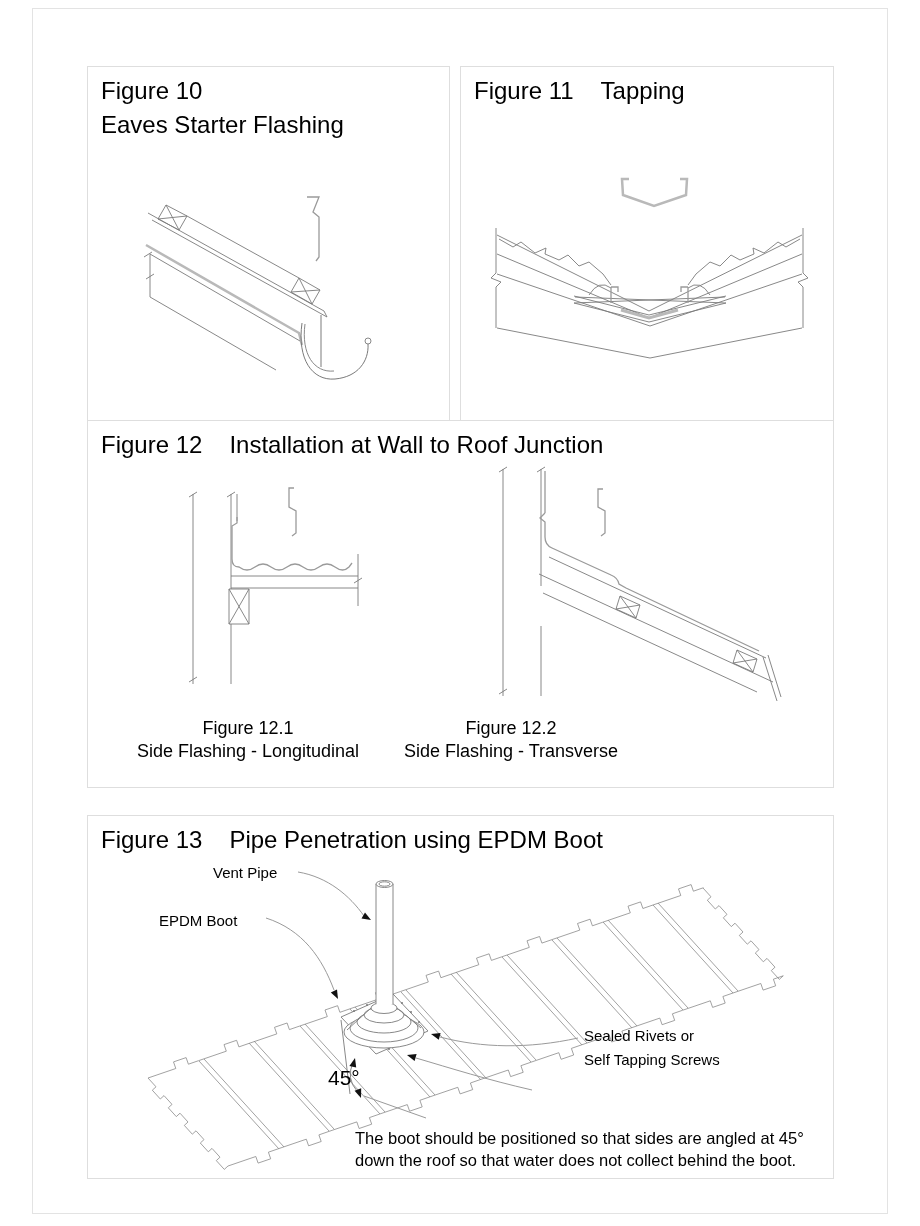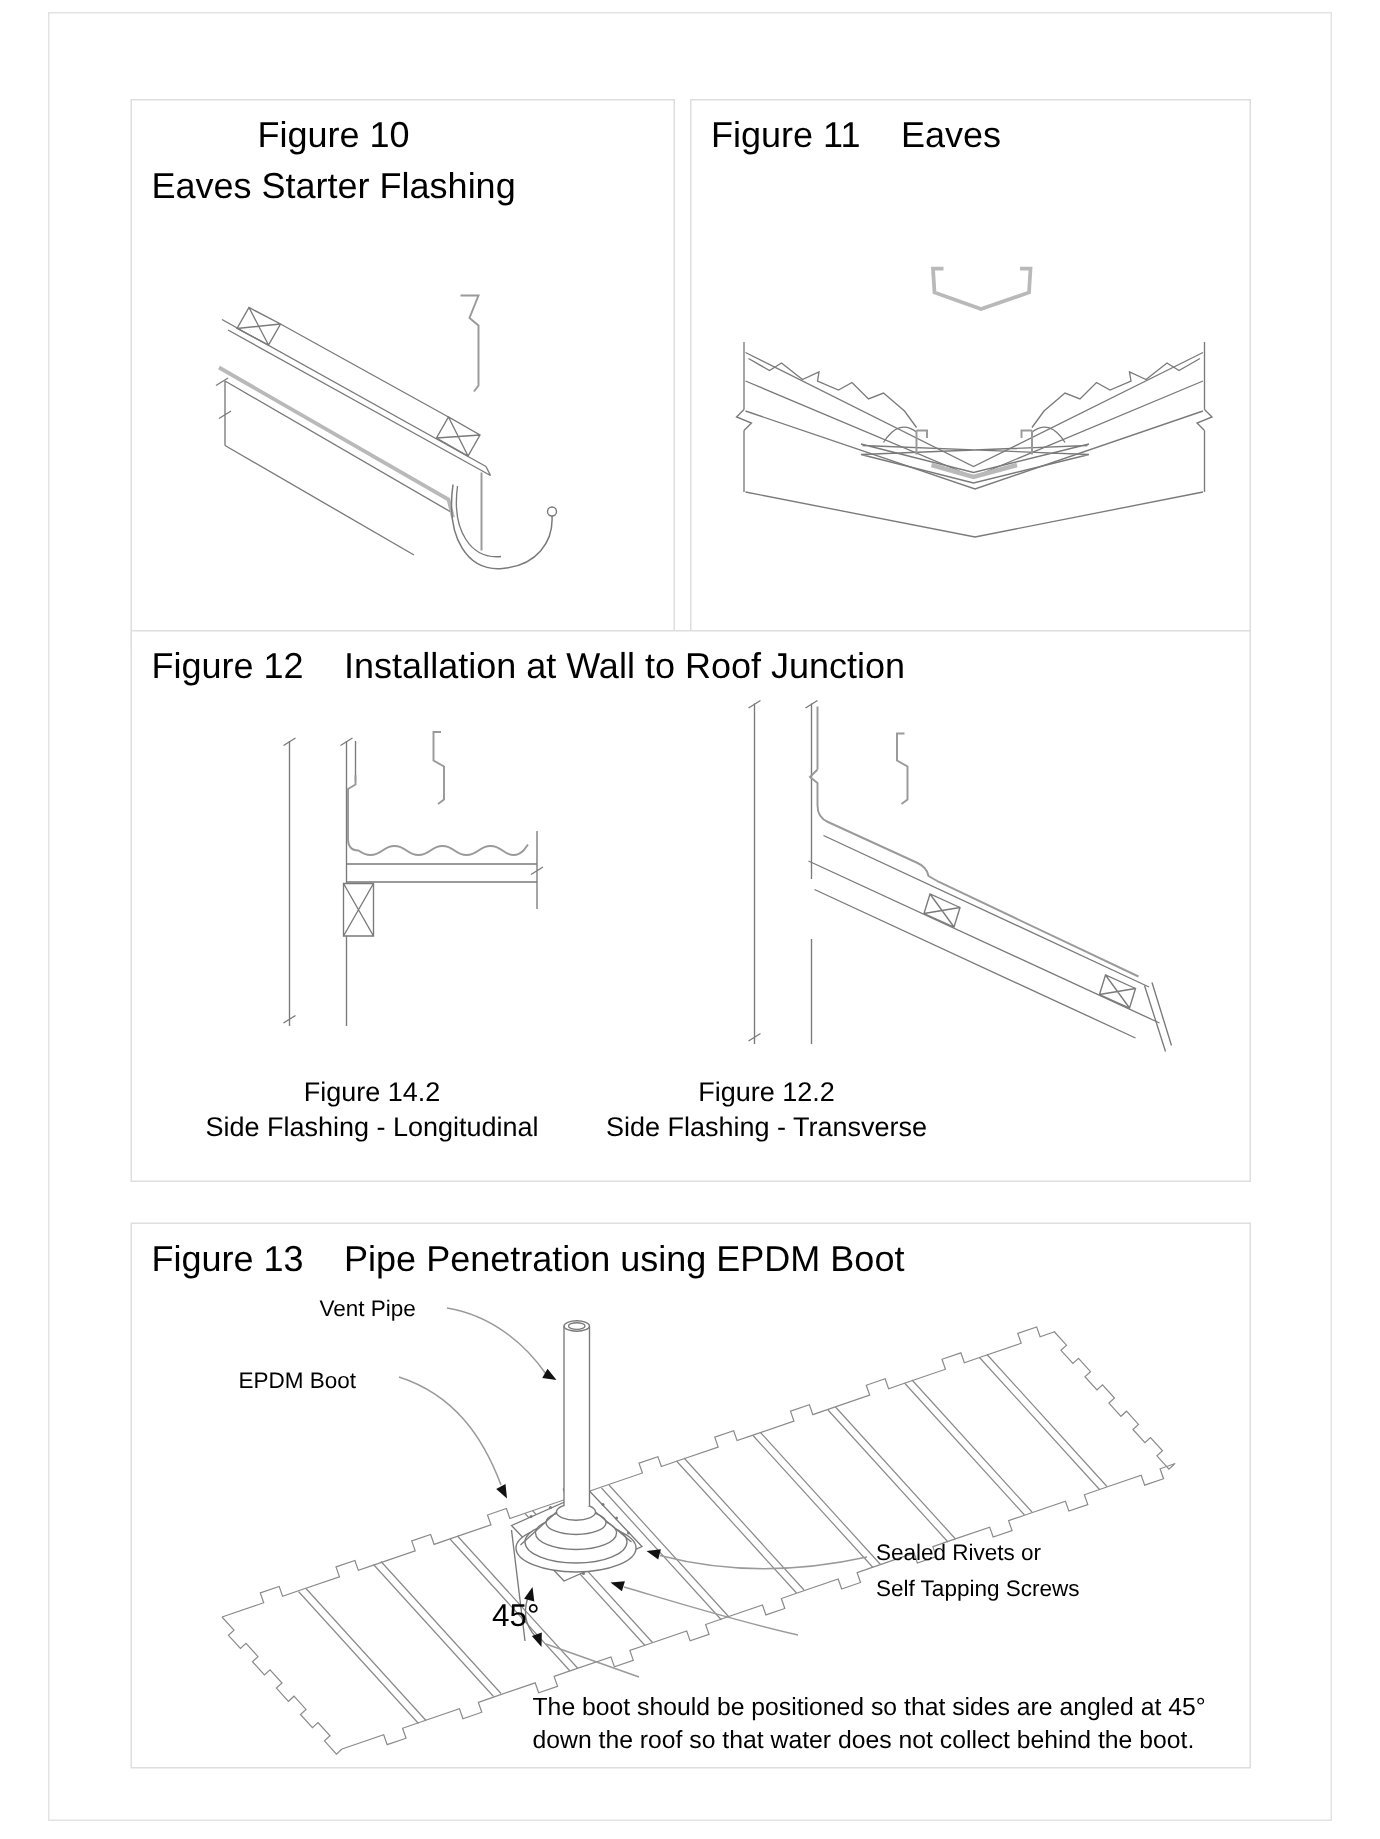--- a/index.html
+++ b/index.html
@@ -1,21 +1,21 @@
 <!DOCTYPE html>
 <html><head>
 <meta charset="utf-8">
 <style>
   html,body{margin:0;padding:0;background:#fff;}
   #canvas{position:relative;width:920px;height:1226px;background:#ffffff;
           font-family:"Liberation Sans", sans-serif;color:#000;overflow:hidden;}
   .outer-border{position:absolute;left:32px;top:8px;width:854px;height:1204px;
           border:1px solid #e3e3e3;}
   .figbox{position:absolute;border:1px solid #dedede;background:#fff;}
-  #box-fig10{left:87px;top:66px;width:361px;height:365px;text-align:center;}
+  #box-fig10{left:87px;top:66px;width:361px;height:365px;}
   #box-fig11{left:460px;top:66px;width:372px;height:365px;}
   #box-fig12{left:87px;top:420px;width:745px;height:366px;}
   #box-fig13{left:87px;top:815px;width:745px;height:362px;}
   .fig-title{position:absolute;left:13px;top:7px;font-size:24px;line-height:34px;color:#000;white-space:nowrap;}
   .fig-title .gap{margin-left:27px;}
   .drawing{position:absolute;}
   .caption{position:absolute;text-align:center;font-size:18px;line-height:23px;transform:translateX(-50%);white-space:nowrap;}
   .lbl{position:absolute;font-size:15px;line-height:24px;white-space:nowrap;}
   .lbl-angle{font-size:21px;text-align:center;}
   .note{position:absolute;font-size:16.5px;line-height:22px;white-space:nowrap;}
@@ -64,21 +64,21 @@
         <circle class="ln" cx="280" cy="214" r="3"></circle>
       </g>
       <g>
         <path class="metal-thin" d="M 219 70 L 231 70 L 225 85 L 231 90 L 231 130 L 228 134"></path>
       </g>
     </svg>
   </div>
 
   <div class="figbox" id="box-fig11">
     <div class="fig-title">
-      <span>Figure 11</span><span class="gap">Eaves</span>
+      <span>Figure 11</span><span class="gap">Tapping</span>
     </div>
     <svg class="drawing" style="left:0;top:60px" width="372" height="305" viewBox="0 0 372 305">
       <g>
         <path class="metal" d="M 168 52 L 161 52 L 162 68 L 193 79 L 225 68 L 226 52 L 219 52"></path>
       </g>
       <g>
         <path class="ln" d="M 35 101 L 35 146 M 35 160 L 35 201 M 35 146 L 30 151 L 40 155 L 35 160"></path>
         <path class="ln" d="M 342 101 L 342 146 M 342 160 L 342 201 M 342 146 L 347 151 L 337 155 L 342 160"></path>
         <path class="ln" d="M 36 108 L 188 184 L 341 108"></path>
         <path class="ln" d="M 36 127 L 188 191 L 341 127"></path>
@@ -140,21 +140,21 @@
       </g>
       <g>
         <path class="ln" d="M 252 202 L 272 211 L 276 198 L 256 189 Z M 252 202 L 276 198 M 272 211 L 256 189"></path>
       </g>
       <g>
         <path class="metal-thin" d="M 122 28 L 117 28 L 117 46 L 124 50 L 124 72 L 120 75"></path>
       </g>
     </svg>
 
     <div class="caption" style="left:160px;top:296px">
-      <div>Figure 14.2</div>
+      <div>Figure 12.1</div>
       <div>Side Flashing - Longitudinal</div>
     </div>
     <div class="caption" style="left:423px;top:296px">
       <div>Figure 12.2</div>
       <div>Side Flashing - Transverse</div>
     </div>
   </div>
 
   <div class="figbox" id="box-fig13">
     <div class="fig-title">

